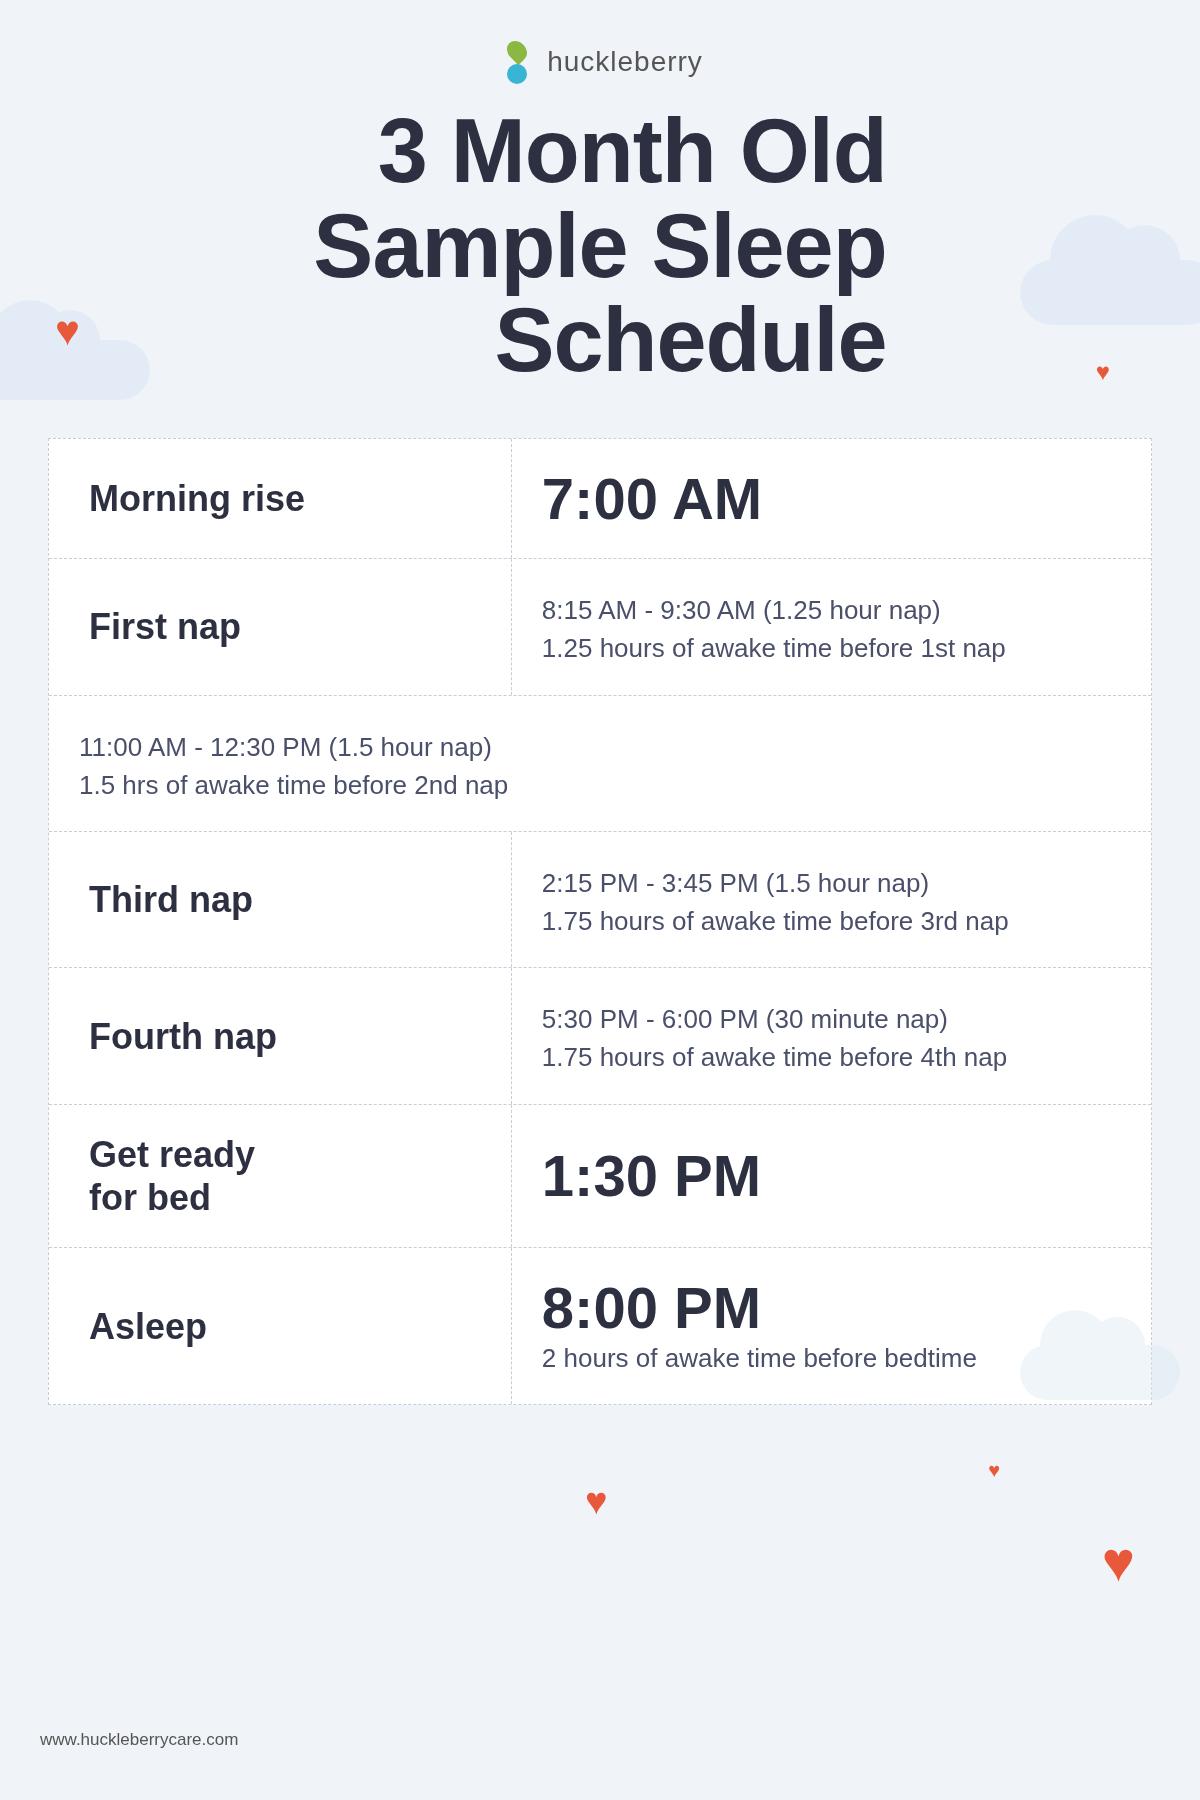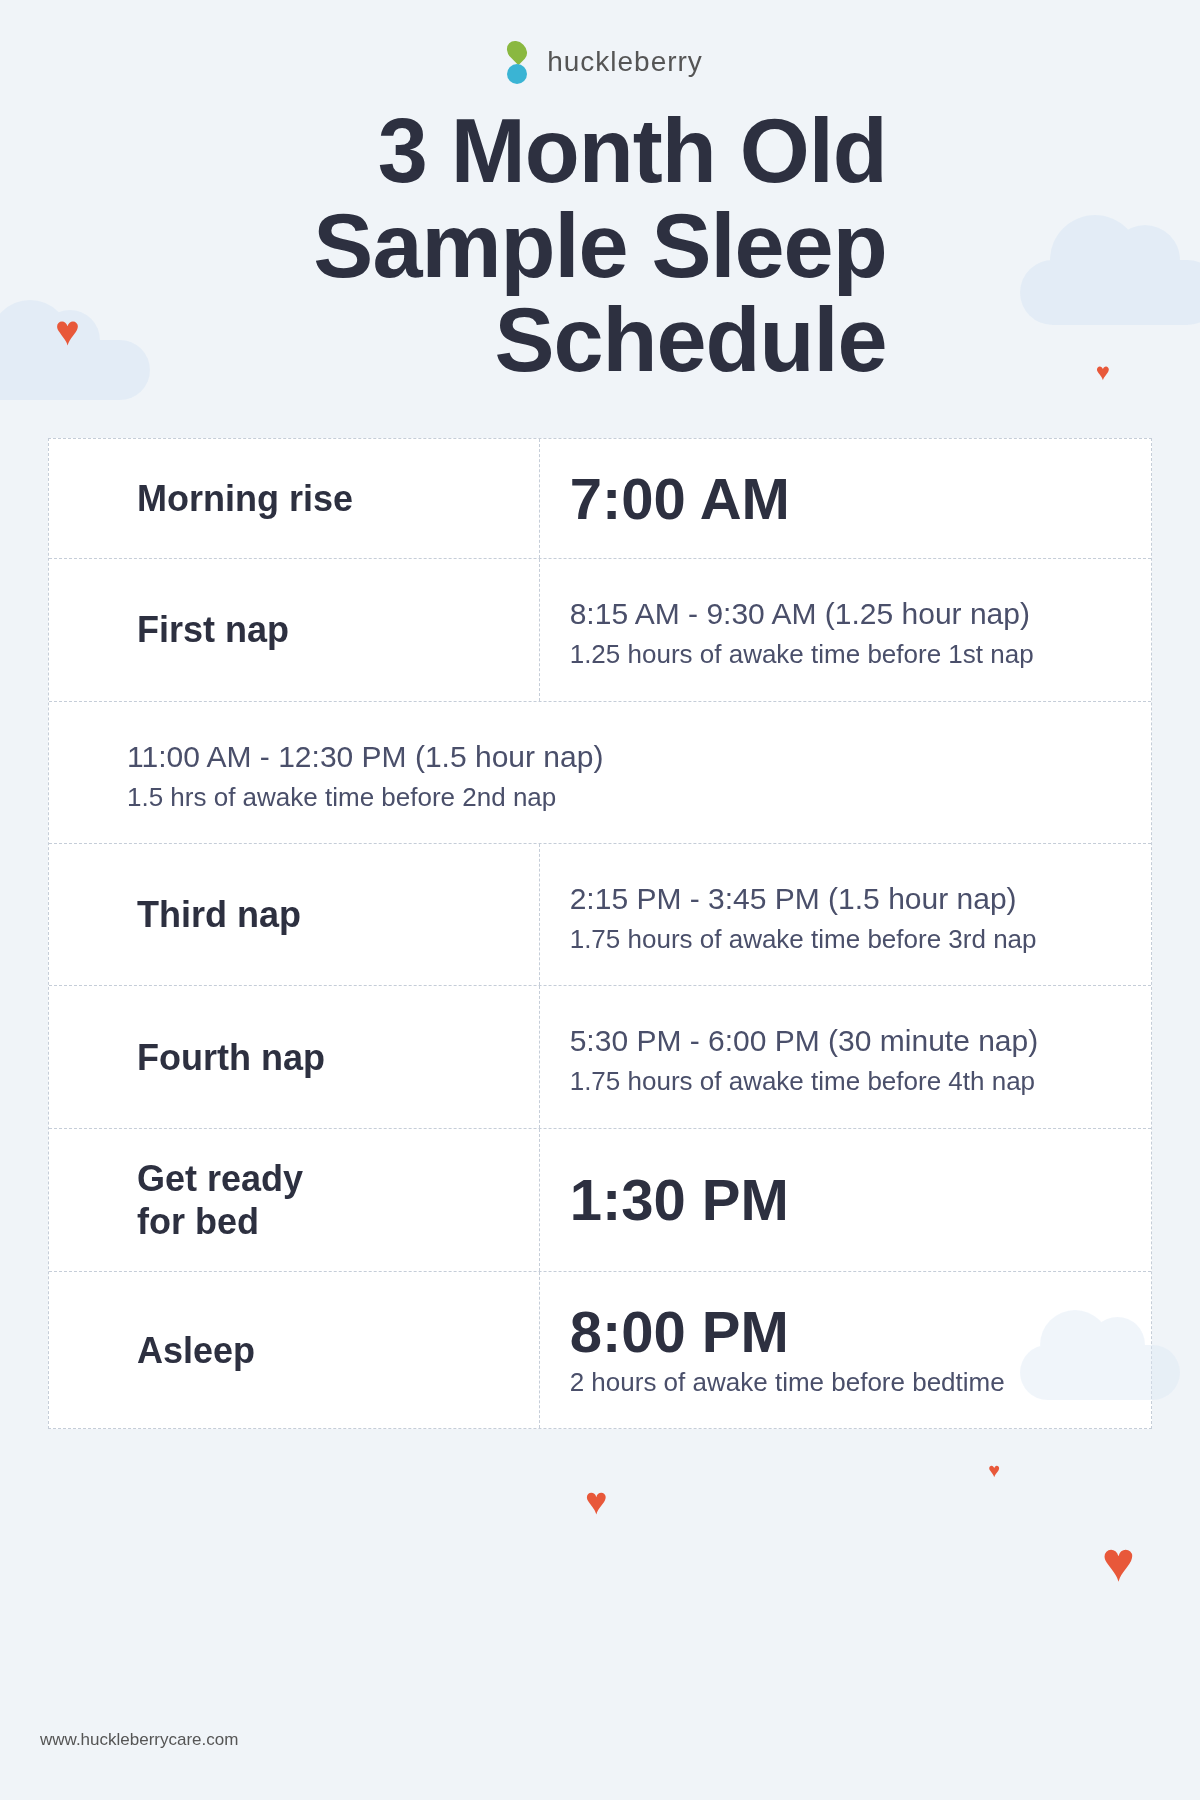--- a/index.html
+++ b/index.html
@@ -153,21 +153,20 @@
       width: 92%;
       margin: 20px auto 30px;
       border-collapse: collapse;
       background: white;
       border: 1.5px dashed #c5cdd8;
     }
 
     .schedule-row {
       display: flex;
       border-bottom: 1.5px dashed #c5cdd8;
-      padding-left: 48px;
     }
     .schedule-row:last-child {
       border-bottom: none;
     }
 
     .row-label {
       width: 42%;
       padding: 28px 30px 28px 40px;
       border-right: 1.5px dashed #c5cdd8;
       display: flex;
@@ -190,21 +189,21 @@
     }
 
     .time-large {
       font-size: 58px;
       font-weight: 700;
       color: #2d3040;
       line-height: 1.1;
     }
 
     .time-detail {
-      font-size: 30px;
+      font-size: 26px;
       color: #4a4f6a;
       line-height: 1.5;
       margin-top: 4px;
     }
 
     .time-sub {
       font-size: 26px;
       color: #4a4f6a;
       line-height: 1.4;
     }

